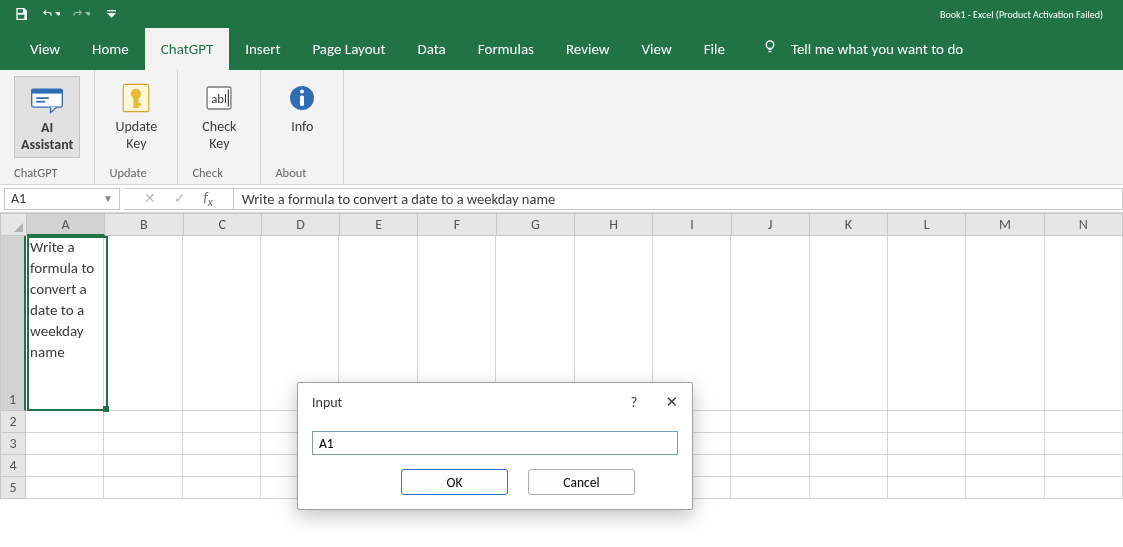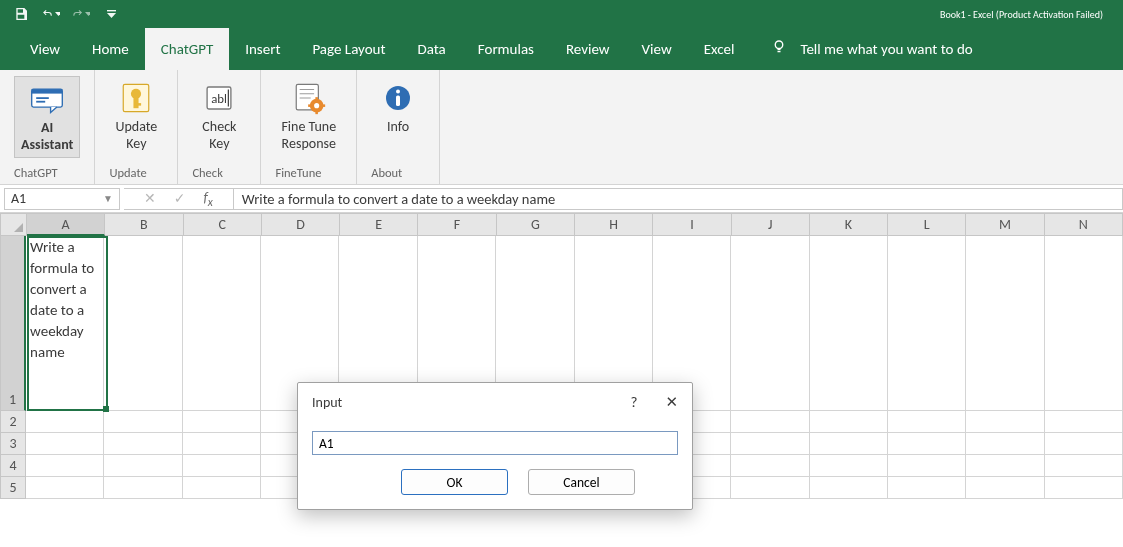--- a/index.html
+++ b/index.html
@@ -106,21 +106,21 @@
 <div class="ribbon-tabs">
   <div class="ribbon-tab">View</div>
   <div class="ribbon-tab">Home</div>
   <div class="ribbon-tab active">ChatGPT</div>
   <div class="ribbon-tab">Insert</div>
   <div class="ribbon-tab">Page Layout</div>
   <div class="ribbon-tab">Data</div>
   <div class="ribbon-tab">Formulas</div>
   <div class="ribbon-tab">Review</div>
   <div class="ribbon-tab">View</div>
-  <div class="ribbon-tab">Excel</div>
+  <div class="ribbon-tab">File</div>
   <div class="tell-me">
     <span>
       <svg viewBox="0 0 24 24" width="18" height="18" fill="none" stroke="#fff" stroke-width="1.8">
           <circle cx="12" cy="9" r="5"></circle>
           <path d="M10 15h4M10 18h4"></path>
         </svg>
     </span>
     <span>Tell me what you want to do</span>
   </div>
 </div>
@@ -163,43 +163,20 @@
         <svg viewBox="0 0 40 40" width="34" height="34">
             <rect x="6" y="7" width="28" height="26" rx="2" fill="#fff" stroke="#7a7a7a" stroke-width="1.6"></rect>
             <text x="20" y="26" font-size="15" text-anchor="middle" fill="#3b3b3b" font-family="Segoe UI">abl</text>
             <line x1="31" y1="10" x2="31" y2="30" stroke="#3b3b3b" stroke-width="1.4"></line>
           </svg>
       </div>
       <span style="white-space:pre-line;">Check
 Key</span>
     </div>
     <div class="group-label">Check</div>
-  </div>
-  <div class="ribbon-group">
-    <div class="ribbon-button">
-      <div class="ricon">
-        <svg viewBox="0 0 40 40" width="34" height="34">
-            <rect x="5" y="4" width="26" height="30" rx="2" fill="#fff" stroke="#7a7a7a" stroke-width="1.4"></rect>
-            <line x1="9" y1="10" x2="26" y2="10" stroke="#8a8a8a"></line>
-            <line x1="9" y1="15" x2="26" y2="15" stroke="#8a8a8a"></line>
-            <line x1="9" y1="20" x2="22" y2="20" stroke="#8a8a8a"></line>
-            <circle cx="29" cy="29" r="8" fill="#e88a2e"></circle>
-            <circle cx="29" cy="29" r="3" fill="#fff"></circle>
-            <g fill="#e88a2e">
-              <rect x="27.5" y="19" width="3" height="4"></rect>
-              <rect x="27.5" y="35" width="3" height="4"></rect>
-              <rect x="19" y="27.5" width="4" height="3"></rect>
-              <rect x="35" y="27.5" width="4" height="3"></rect>
-            </g>
-          </svg>
-      </div>
-      <span style="white-space:pre-line;">Fine Tune
-Response</span>
-    </div>
-    <div class="group-label">FineTune</div>
   </div>
   <div class="ribbon-group">
     <div class="ribbon-button">
       <div class="ricon">
         <svg viewBox="0 0 40 40" width="32" height="32">
             <circle cx="20" cy="20" r="15" fill="#2e6db3"></circle>
             <circle cx="20" cy="12" r="2.5" fill="#fff"></circle>
             <rect x="17.5" y="17" width="5" height="13" rx="2" fill="#fff"></rect>
           </svg>
       </div>

